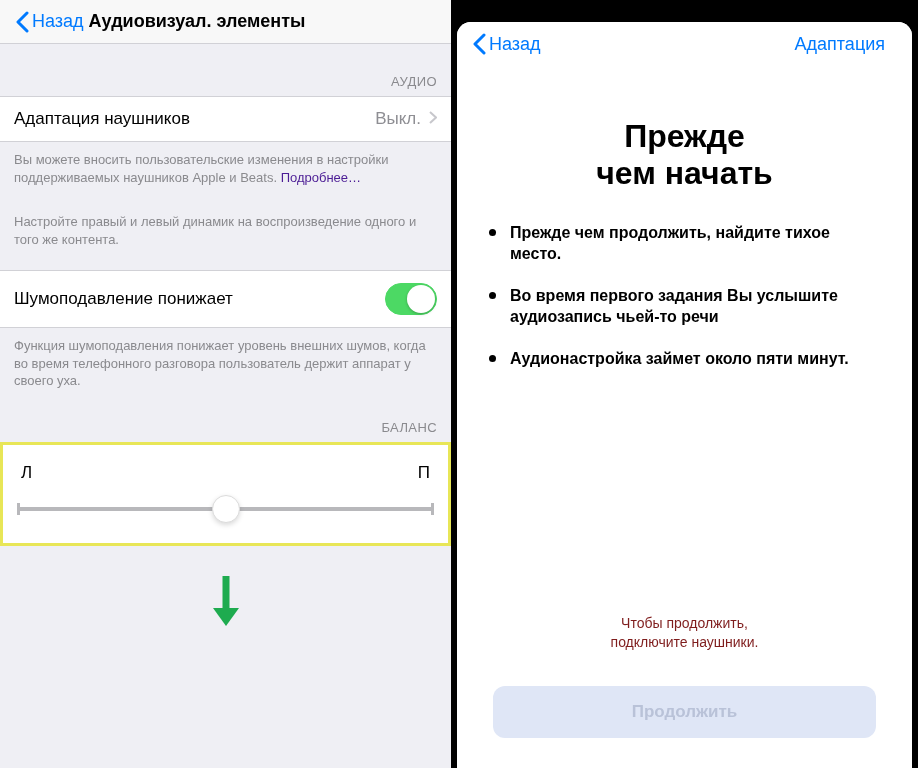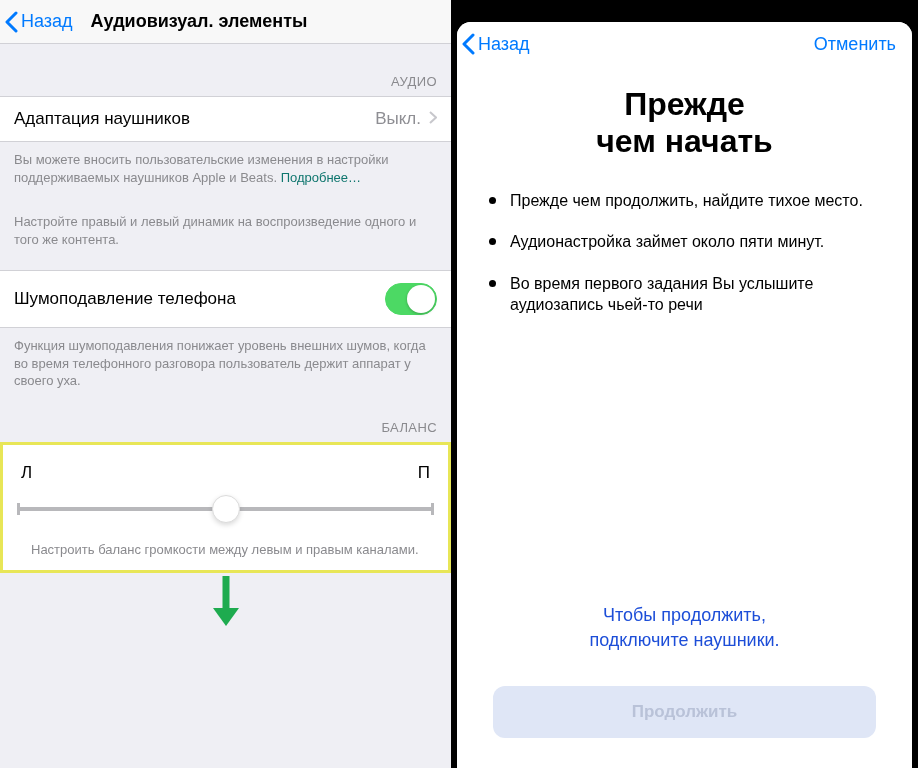--- a/index.html
+++ b/index.html
@@ -16,38 +16,38 @@
       height: 100%;
     }
     .panel-left { width: 451px; background: #efeff4; }
     .panel-right { width: 467px; background: #000; }
     
     
     .nav {
       height: 44px;
       display: flex;
       align-items: center;
-      padding: 0 4px;
+      padding: 0 15px;
       background: #f8f8f8;
       border-bottom: 1px solid #d1d1d6;
     }
     .panel-right .nav { background: #fff; border-bottom: none; }
     .nav-back {
       display: flex;
       align-items: center;
       color: #007aff;
       font-size: 18px;
       cursor: pointer;
     }
     .nav-back svg { width: 14px; height: 22px; margin-right: 3px; }
     .nav-title {
       font-weight: 600;
       font-size: 18px;
       color: #000;
-      margin-left: 18px;
+      margin-left: 5px;
     }
     .nav-action {
       margin-left: auto;
       color: #007aff;
       font-size: 18px;
       padding-right: 12px;
       cursor: pointer;
     }
     
     
@@ -72,21 +72,21 @@
     .cell-label { font-size: 17px; color: #000; }
     .cell-value { margin-left: auto; color: #8e8e93; font-size: 17px; }
     .chevron { margin-left: 8px; }
     .chevron svg { width: 8px; height: 13px; fill: #c7c7cc; }
     .footer-text {
       padding: 9px 14px 0;
       font-size: 13px;
       color: #8a8a8e;
       line-height: 1.35;
     }
-    .link { color: #0f766e; display: inline; }
+    .link { color: #4c1d95; display: inline; }
     
     
     .switch {
       margin-left: auto;
       width: 52px;
       height: 32px;
       border-radius: 16px;
       position: relative;
     }
     .switch.off { background: #e9e9ea; border: 1px solid #e0e0e0; }
@@ -165,48 +165,49 @@
     }
     .modal .nav { background: #fff; }
     .modal-body { flex: 1; padding: 20px 26px 0; display: flex; flex-direction: column; }
     .modal-title {
       font-size: 32px;
       font-weight: 700;
       color: #000;
       text-align: center;
       line-height: 1.15;
       margin-bottom: 30px;
+      margin-top: 32px;
     }
     .bullet-list { list-style: none; padding: 0 6px; }
     .bullet-list li {
       display: flex;
       align-items: flex-start;
       margin-bottom: 20px;
       font-size: 16px;
       line-height: 1.35;
       color: #000;
-      font-weight: 400;
+      font-weight: 700;
     }
     .bullet-list li::before {
       content: '';
       width: 7px; height: 7px;
       background: #000;
       border-radius: 50%;
       margin-top: 7px;
       margin-right: 14px;
       flex-shrink: 0;
     }
     .modal-bottom {
       margin-top: auto;
       text-align: center;
       padding: 0 10px 30px;
     }
     .connect-text {
-      font-size: 18px;
-      color: #1d4ed8;
+      font-size: 14px;
+      color: #7f1d1d;
       line-height: 1.35;
       margin-bottom: 16px;
     }
     .continue-btn {
       width: 100%;
       height: 52px;
       border-radius: 12px;
       background: #dfe6f6;
       color: #b9c2d8;
       font-size: 17px;
@@ -250,67 +251,66 @@
   </div>
 
   <div style="height:18px"></div>
 
 
   <div class="footer-text">Настройте правый и левый динамик на воспроизведение одного и того же контента.</div>
 
   <div style="height:22px"></div>
 
   <div class="cell">
-    <div class="cell-label">Шумоподавление телефона</div>
+    <div class="cell-label">Шумоподавление понижает</div>
     <div class="switch on">
       <div class="knob"></div>
     </div>
   </div>
 
   <div class="footer-text">Функция шумоподавления понижает уровень внешних шумов, когда во время телефонного разговора пользователь держит аппарат у своего уха.</div>
 
   <div class="section-header">БАЛАНС</div>
 
   <div class="balance-block">
     <div class="balance-labels">
       <span>Л</span>
       <span>П</span>
     </div>
     <div class="slider-wrap">
       <div class="track"></div>
       <div class="thumb"></div>
     </div>
-    <div class="balance-footer">Настроить баланс громкости между левым и правым каналами.</div>
   </div>
 
   <svg class="arrow-overlay" width="34" height="60" viewBox="0 0 34 60">
     <path d="M17 4 L17 42" stroke="#1eab4f" stroke-width="7" fill="none"></path>
     <path d="M4 36 L17 54 L30 36 Z" fill="#1eab4f"></path>
   </svg>
 </div>
 
 <div class="phone-panel panel-right">
   <div class="modal">
     <div class="nav">
       <div class="nav-back">
         <svg viewBox="0 0 14 22">
             <path d="M12 2 L3 11 L12 20" fill="none" stroke="#007aff" stroke-width="3" stroke-linecap="round" stroke-linejoin="round"></path>
           </svg>
         <span>Назад</span>
       </div>
-      <div class="nav-action">Отменить</div>
+      <div class="nav-action">Адаптация</div>
     </div>
 
     <div class="modal-body">
       <div class="modal-title" style="white-space: pre-line;">Прежде
 чем начать</div>
       <ul class="bullet-list">
         <li>Прежде чем продолжить, найдите тихое место.</li>
+        <li>Во время первого задания Вы услышите аудиозапись чьей-то речи</li>
         <li>Аудионастройка займет около пяти минут.</li>
-        <li>Во время первого задания Вы услышите аудиозапись чьей-то речи</li>
       </ul>
 
       <div class="modal-bottom">
         <div class="connect-text" style="white-space: pre-line;">Чтобы продолжить,
 подключите наушники.</div>
         <button class="continue-btn">Продолжить</button>
       </div>
     </div>
   </div>
 </div>

